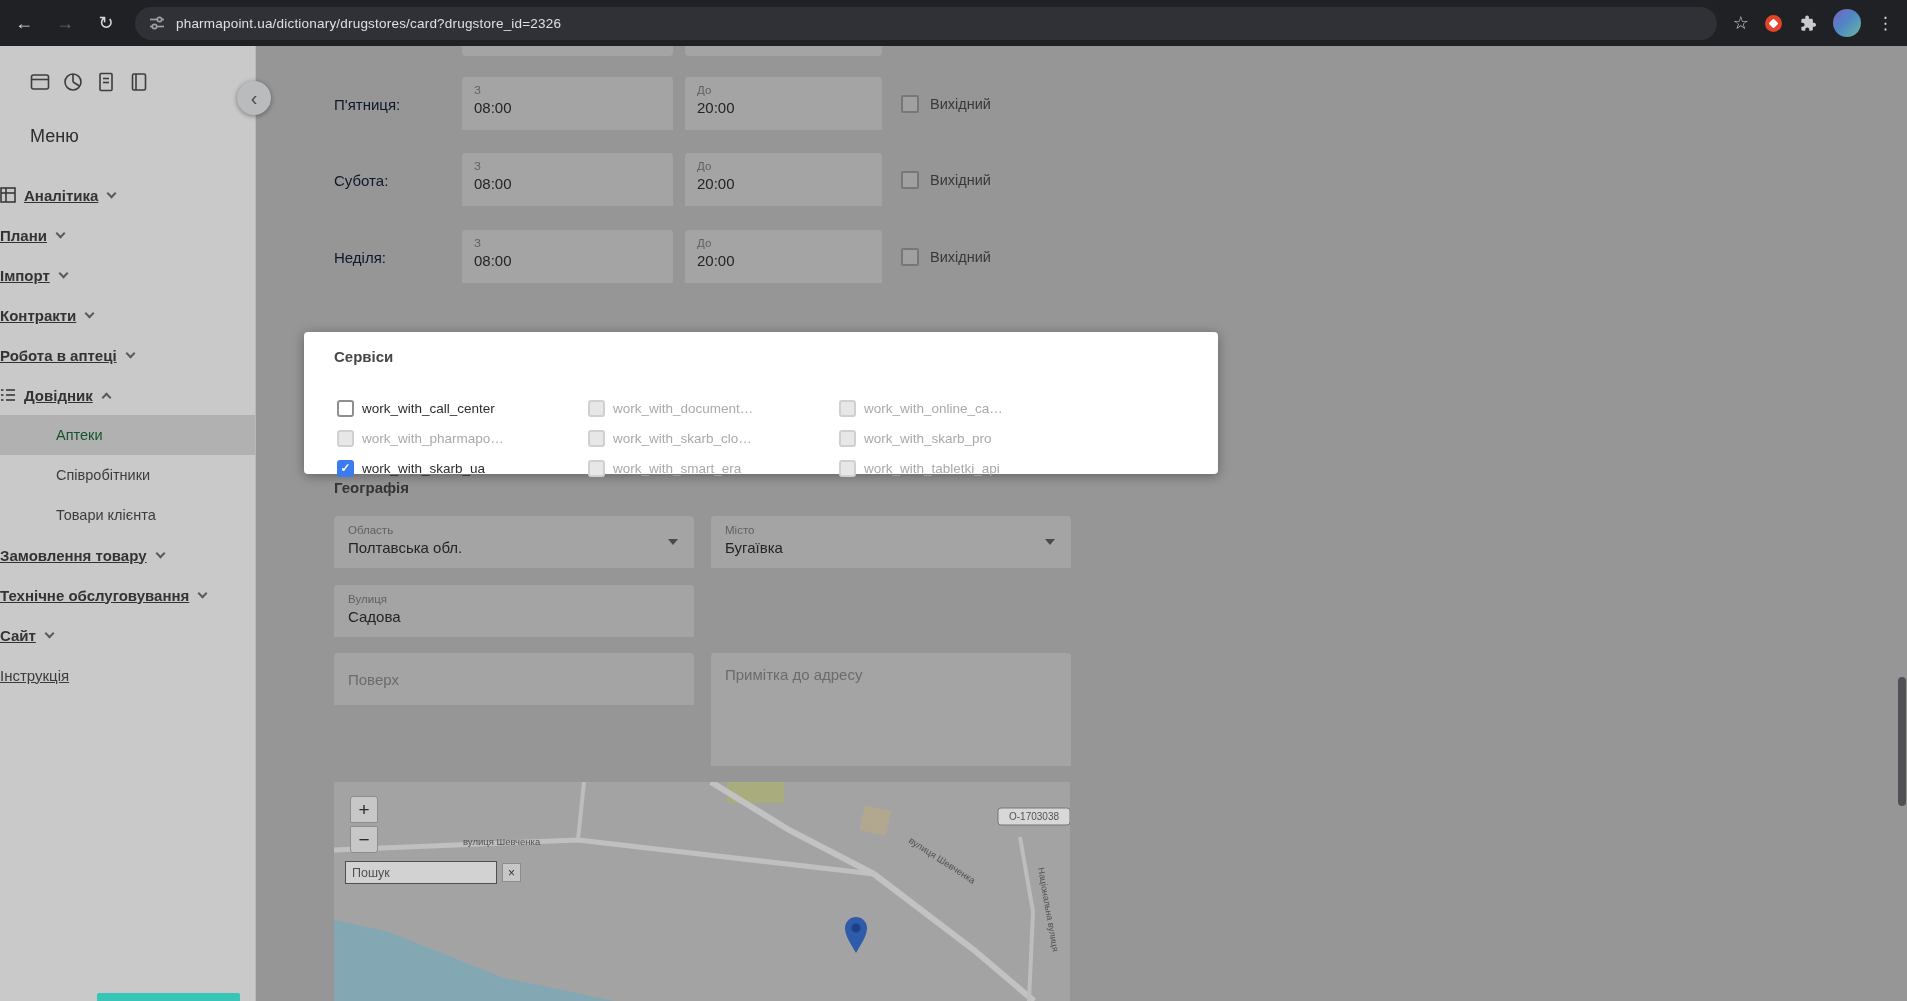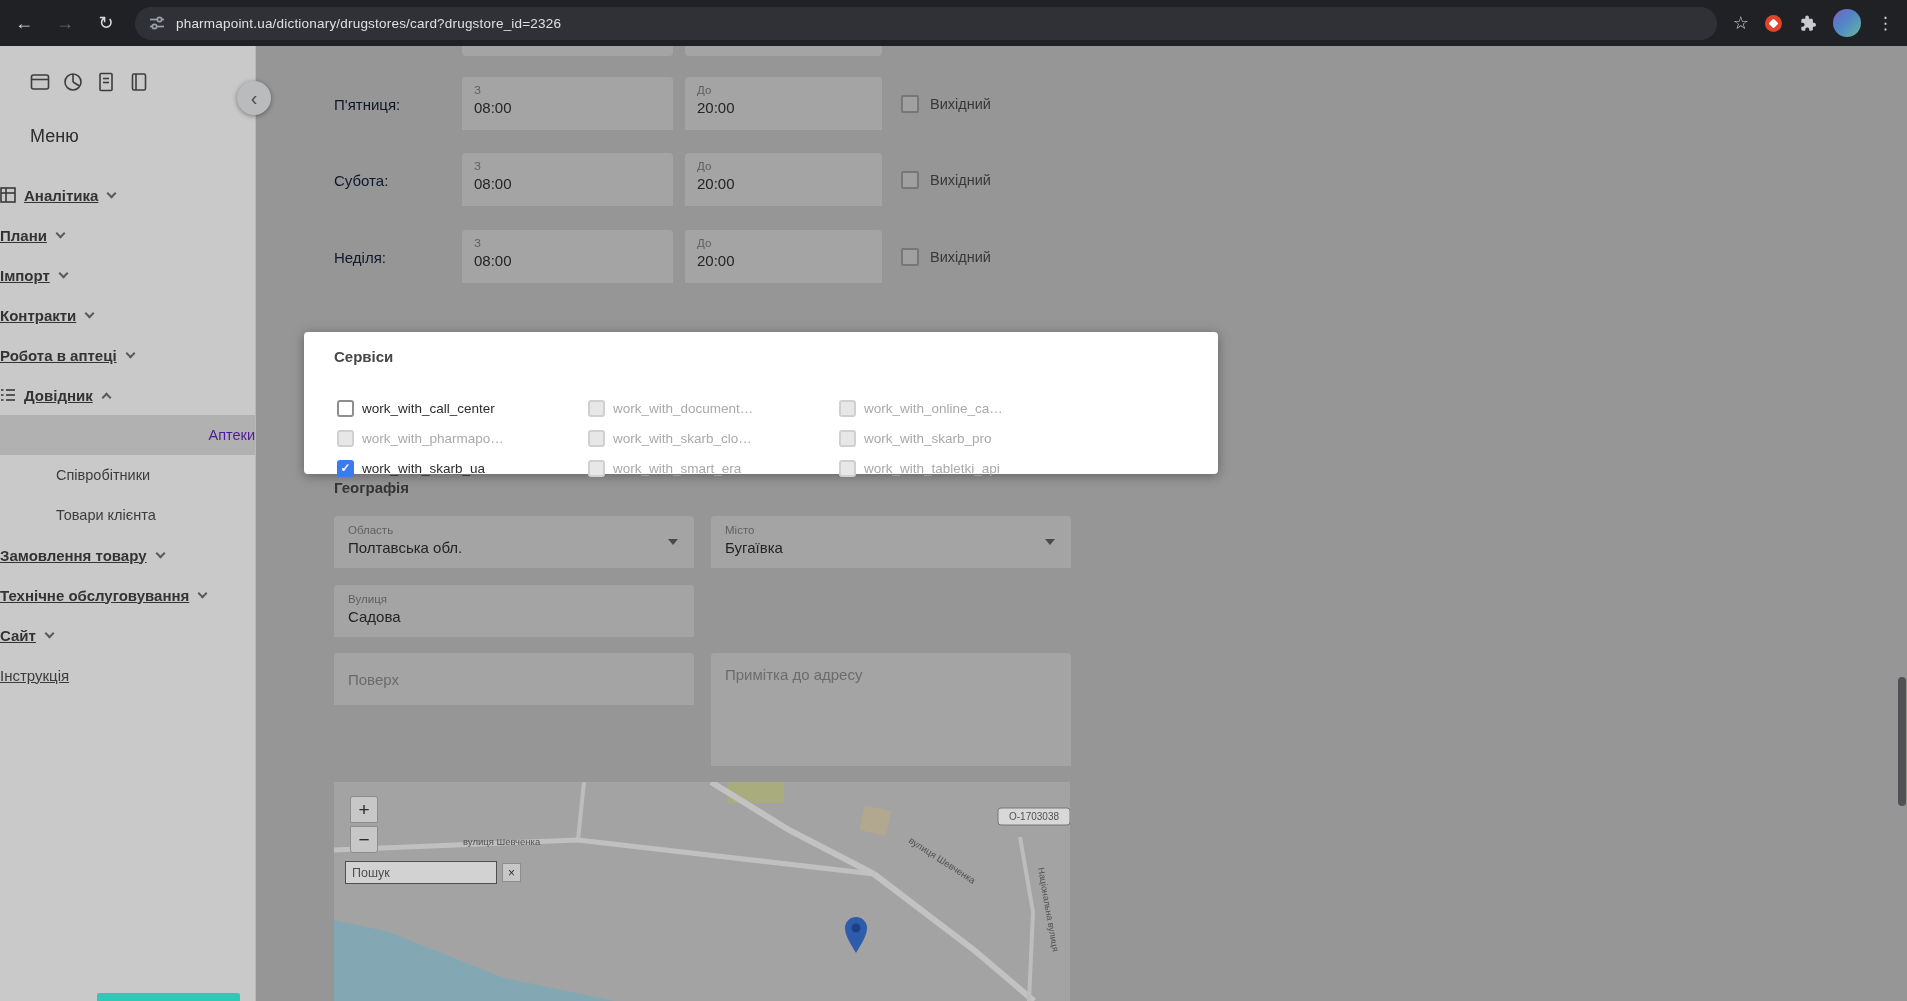--- a/index.html
+++ b/index.html
@@ -26,21 +26,21 @@
   .sidebar-icons { display:flex; gap:13px; padding:26px 0 0 30px; }
   .sb-ico { width:20px; height:20px; }
   .sb-ico svg { width:20px; height:20px; stroke:#3d3d3d; fill:none; stroke-width:1.6; }
   .collapse-btn { position:absolute; top:35px; left:237px; width:34px; height:34px; border-radius:50%; background:#babbbd; box-shadow:0 1px 5px rgba(0,0,0,.4); display:flex; align-items:center; justify-content:center; color:#4a4a4a; font-size:20px; z-index:6; cursor:pointer; }
   .menu-title { position:absolute; top:80px; left:30px; font-size:18px; color:#2d2d2d; }
   .menu { position:absolute; top:129px; left:0; width:100%; }
   .m-item { height:40px; display:flex; align-items:center; font-size:15px; font-weight:bold; color:#333; cursor:pointer;text-decoration:underline; }
   .m-item .mi-icon { width:16px; height:16px; margin-right:8px; }
   .m-item .mi-icon svg { width:16px; height:16px; stroke:#3a3a3a; fill:none; stroke-width:1.6; }
   .m-sub { height:40px; display:flex; align-items:center; padding-left:56px; font-size:14.5px; font-weight:normal; color:#3c3c3c; cursor:pointer; }
-  .m-sub.active { background:#b1b1b1; color:#4c1d95;justify-content:flex-end; }
+  .m-sub.active { background:#b1b1b1; color:#14532d; }
   .m-item.plain { font-weight:normal; color:#3c3c3c; }
   .chev { display:inline-block; width:7px; height:7px; border-right:2px solid #5a5a5a; border-bottom:2px solid #5a5a5a; transform:rotate(45deg); margin-left:10px; margin-top:-4px; }
   .chev.up { transform:rotate(225deg); margin-top:4px; }
 
   
   .main { position:absolute; left:256px; top:46px; width:1651px; height:955px; background:#969696; z-index:1; }
 
   .stub-field { position:absolute; top:0; height:10px; background:#a4a4a4; border-radius:0 0 4px 4px; }
   .stub1 { left:206px; width:211px; } .stub2 { left:429px; width:197px; }
 

